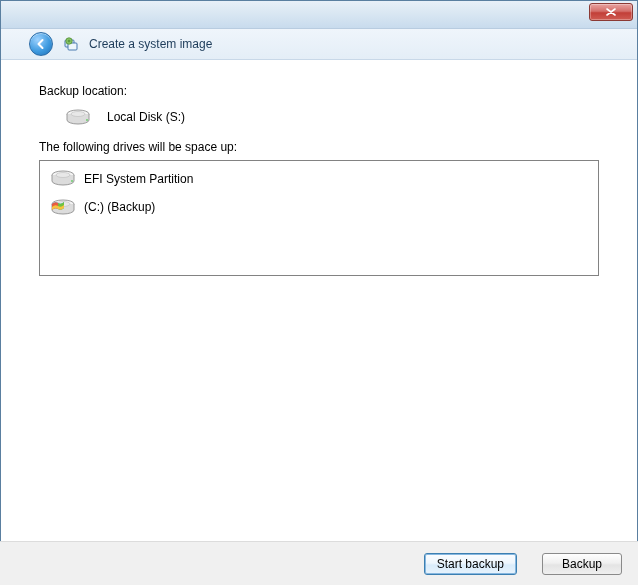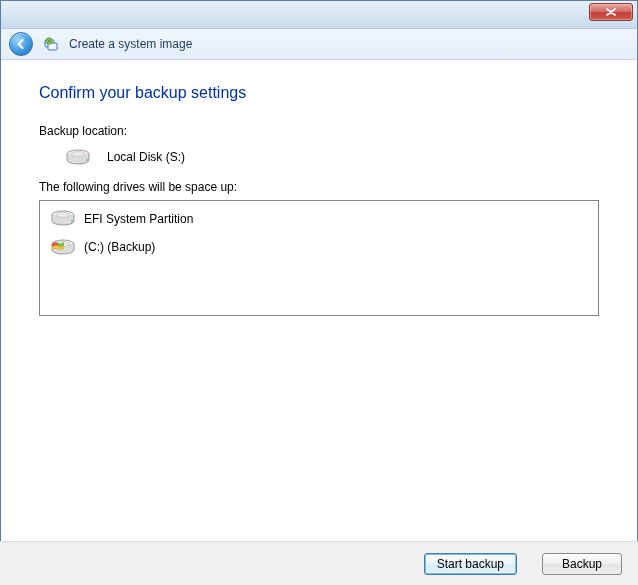--- a/index.html
+++ b/index.html
@@ -39,21 +39,21 @@
     box-shadow: inset 0 0 0 1px rgba(255,255,255,0.3);
     cursor:pointer;
   }
   .close-btn svg { display:block; }
   .navbar {
     height: 31px;
     background: linear-gradient(to bottom, #eff5fb 0%, #e4eef7 100%);
     border-bottom: 1px solid #c8d8e8;
     display:flex;
     align-items:center;
-    padding-left:8px;
+    padding-left:28px;
     gap:10px;
   }
   .back-btn {
     width:24px;
     height:24px;
     border-radius:50%;
     background: radial-gradient(circle at 35% 30%, #9fd3ff 0%, #3f9be0 55%, #1c6db4 100%);
     border:1px solid #2d6da8;
     display:flex;
     align-items:center;
@@ -175,21 +175,20 @@
       <rect x="2" y="4" width="9" height="7" rx="1" fill="#d8e8f6" stroke="#4a7bb0" stroke-width="1"></rect>
       <rect x="5" y="7" width="9" height="7" rx="1" fill="#eef6fc" stroke="#4a7bb0" stroke-width="1"></rect>
       <circle cx="6" cy="5" r="3.2" fill="#8fc96b" stroke="#4a8a2f" stroke-width="0.8"></circle>
       <path d="M6 3.2 L6 6.8 M4.2 5 L7.8 5 M4.8 3.8 L7.2 6.2 M7.2 3.8 L4.8 6.2" stroke="#4a8a2f" stroke-width="0.5"></path>
     </svg>
   </span>
   <span class="navbar-title">Create a system image</span>
 </div>
 
 <div class="content">
-  <h1 class="page-heading">Confirm your backup settings</h1>
 
   <p class="label-text">Backup location:</p>
 
   <div class="location-row">
     <span class="drive-icon-small">
       <svg width="26" height="20" viewBox="0 0 26 20">
         <ellipse cx="13" cy="6" rx="11" ry="4" fill="#f4f4f4" stroke="#9a9a9a" stroke-width="1"></ellipse>
         <path d="M2 6 L2 12 A11 4 0 0 0 24 12 L24 6" fill="#dcdcdc" stroke="#9a9a9a" stroke-width="1"></path>
         <ellipse cx="13" cy="6" rx="7" ry="2.5" fill="#e8e8e8" stroke="#bcbcbc" stroke-width="0.6"></ellipse>
         <circle cx="22" cy="12" r="1" fill="#6fcf6f"></circle>

